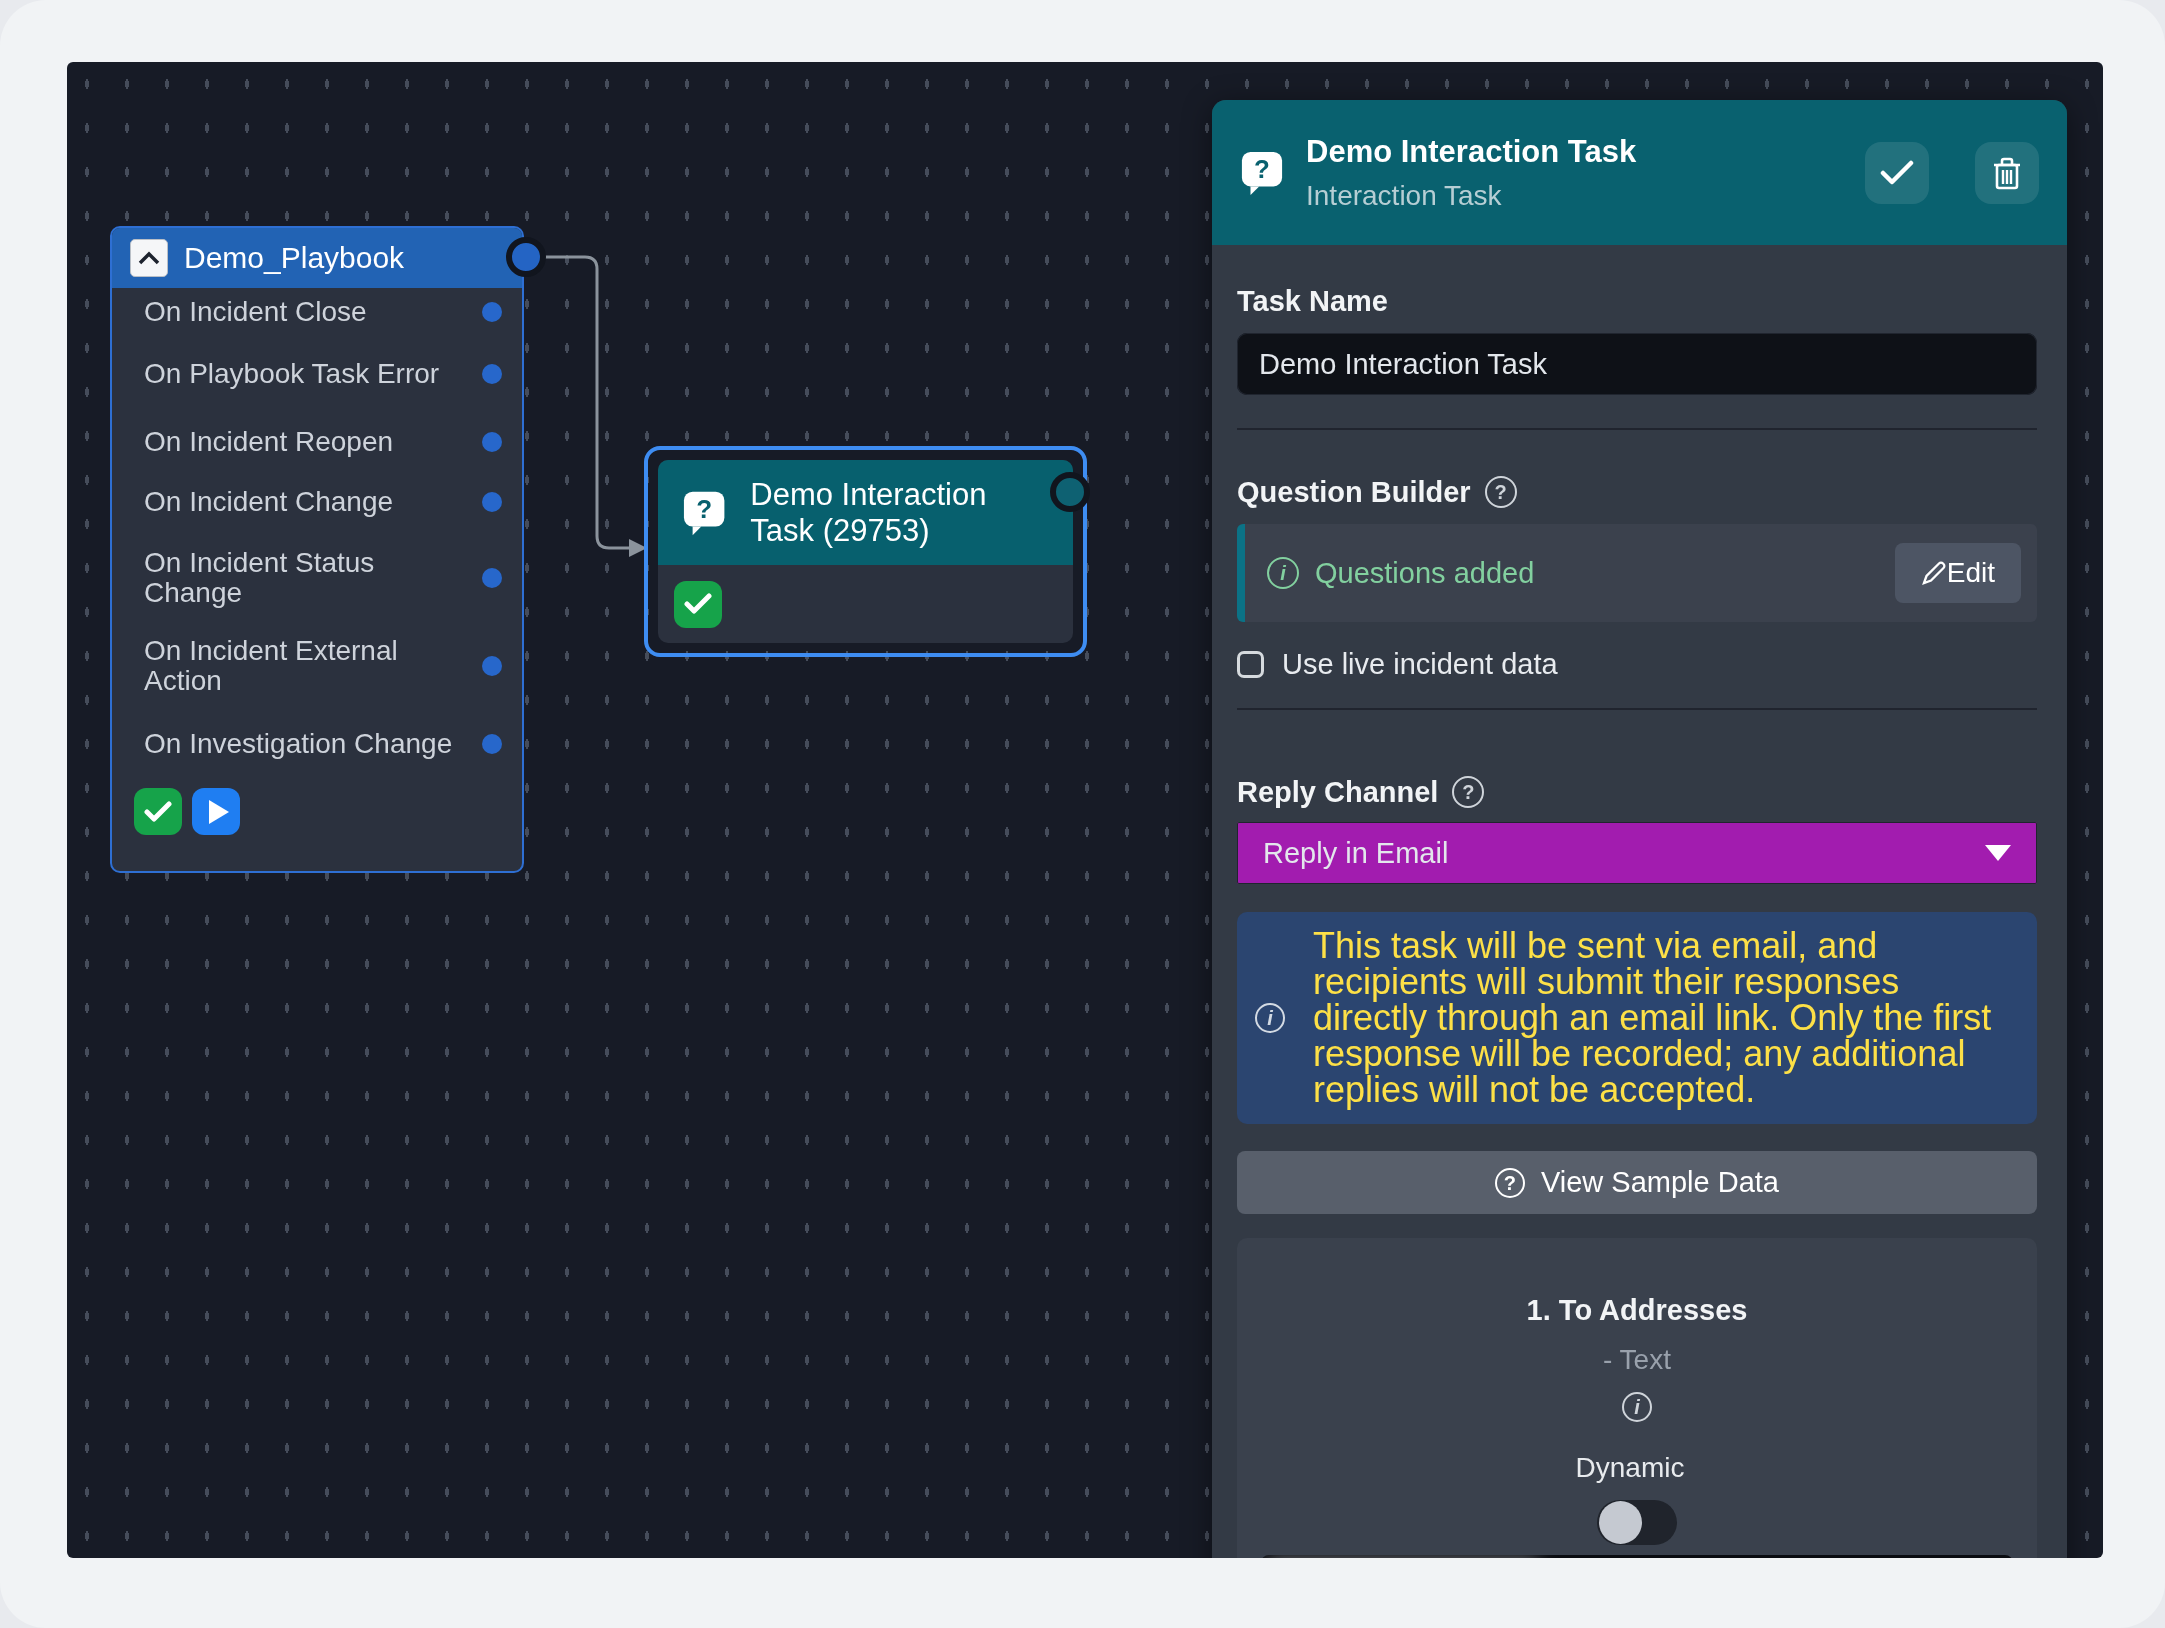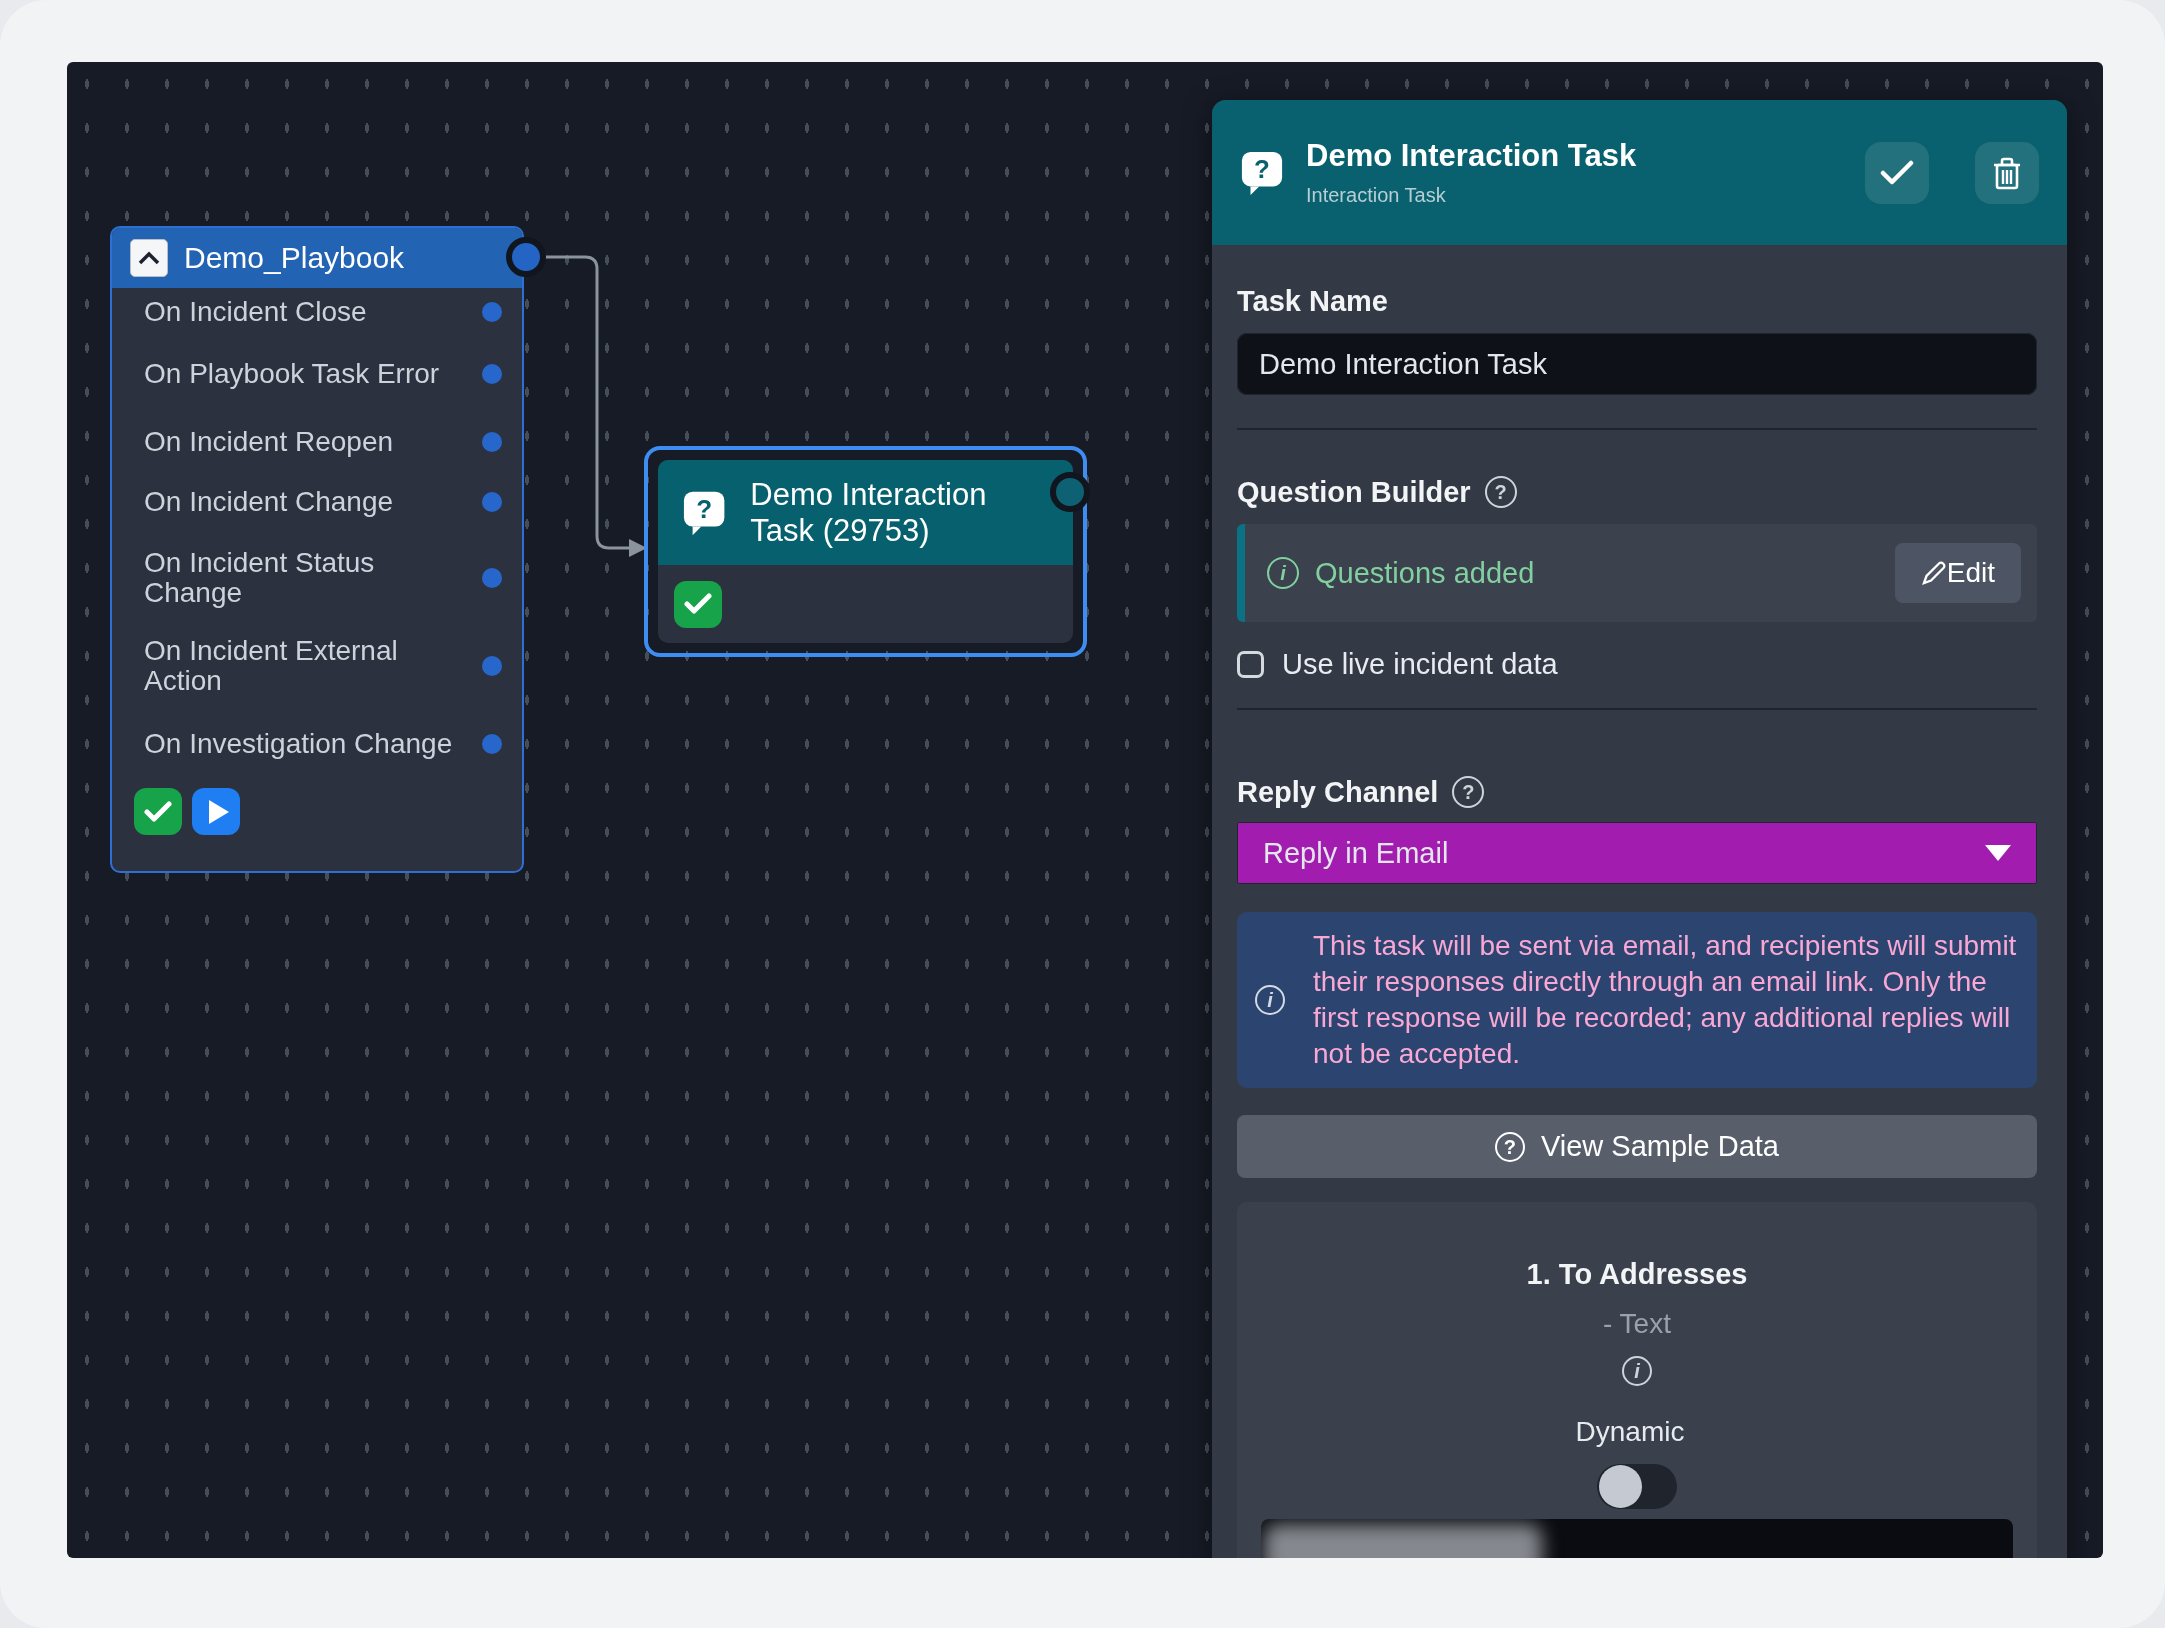--- a/index.html
+++ b/index.html
@@ -56,21 +56,21 @@
   .task-title { color:#ffffff; font-size:31px; line-height:36px; width:310px; }
   .task-body { height:78px; display:flex; align-items:center; padding-left:16px; }
 
   
   .panel { position:absolute; left:1145px; top:38px; width:855px; height:1600px;
     background:#333a45; border-radius:14px; box-shadow:0 6px 30px rgba(0,0,0,.45); }
   .panel-head { height:145px; background:#09616f; border-radius:14px 14px 0 0;
     display:flex; align-items:center; padding:0 28px; gap:22px; }
   .ph-text { flex:1; }
   .ph-title { color:#ffffff; font-size:31px; font-weight:bold; }
-  .ph-sub { color:#b6ced4; font-size:20px; margin-top:10px; }
+  .ph-sub { color:#b6ced4; font-size:28px; margin-top:10px; }
   .ph-btn { width:64px; height:62px; border:none; border-radius:16px; background:rgba(255,255,255,.10);
     display:flex; align-items:center; justify-content:center; cursor:pointer; margin-left:24px; }
   .panel-body { padding:0 30px 0 25px; }
 
   .sec-label { color:#f2f4f6; font-size:29px; font-weight:bold; line-height:36px; display:flex; align-items:center; gap:14px; }
   .mt-taskname { margin-top:38px; }
   .field { margin-top:14px; height:62px; width:100%; background:#0e1117; border:none; outline:none;
     border-radius:10px; color:#e3e7ec; font-size:29px; padding:0 22px;
     font-family:"Liberation Sans", sans-serif; box-shadow:inset 0 0 0 1px #20252f; }
   .divider { margin-top:33px; height:2px; background:#20242e; }
@@ -92,21 +92,21 @@
   .mt-reply { margin-top:64px; }
   .dropdown { margin-top:12px; height:62px; background:#a21caf; border-radius:2px; display:flex;
     align-items:center; padding:0 26px; cursor:pointer; box-shadow:inset 0 0 0 1px #20252f; }
   .dd-value { flex:1; color:#e3e7ec; font-size:29px; }
   .caret { width:0; height:0; border-left:13px solid transparent; border-right:13px solid transparent;
     border-top:16px solid #ffffff; }
   .info-box { margin-top:28px; min-height:171px; background:#2b4570; border-radius:10px; display:flex;
     align-items:center; gap:28px; padding:16px 20px 16px 18px; }
   .i-info { width:30px; height:30px; border:2.5px solid #d3dae3; color:#d3dae3; font-style:italic;
     font-weight:bold; flex-shrink:0; }
-  .info-text { color:#f9a8d4; font-size:28px; line-height:36px; width:720px; }
+  .info-text { color:#fde047; font-size:36px; line-height:36px; width:720px; }
   .view-btn { margin-top:27px; width:100%; height:63px; background:#585f6b; border:none; border-radius:8px;
     cursor:pointer; display:flex; align-items:center; justify-content:center; gap:16px; color:#ffffff;
     font-size:29px; font-family:"Liberation Sans",sans-serif; }
   .view-btn .help { width:30px; height:30px; border-color:#ffffff; color:#ffffff; }
 
   .card { margin-top:24px; background:#3a414d; border-radius:10px; padding:28px 24px 0 24px; }
   .card-title { color:#f2f4f6; font-size:30px; font-weight:bold; line-height:36px; }
   .param-row { margin-top:26px; display:flex; align-items:center; gap:14px; line-height:36px;flex-direction:column; }
   .p-name { color:#f2f4f6; font-size:29px; font-weight:bold; }
   .p-type { color:#99a1ac; font-size:28px; }

